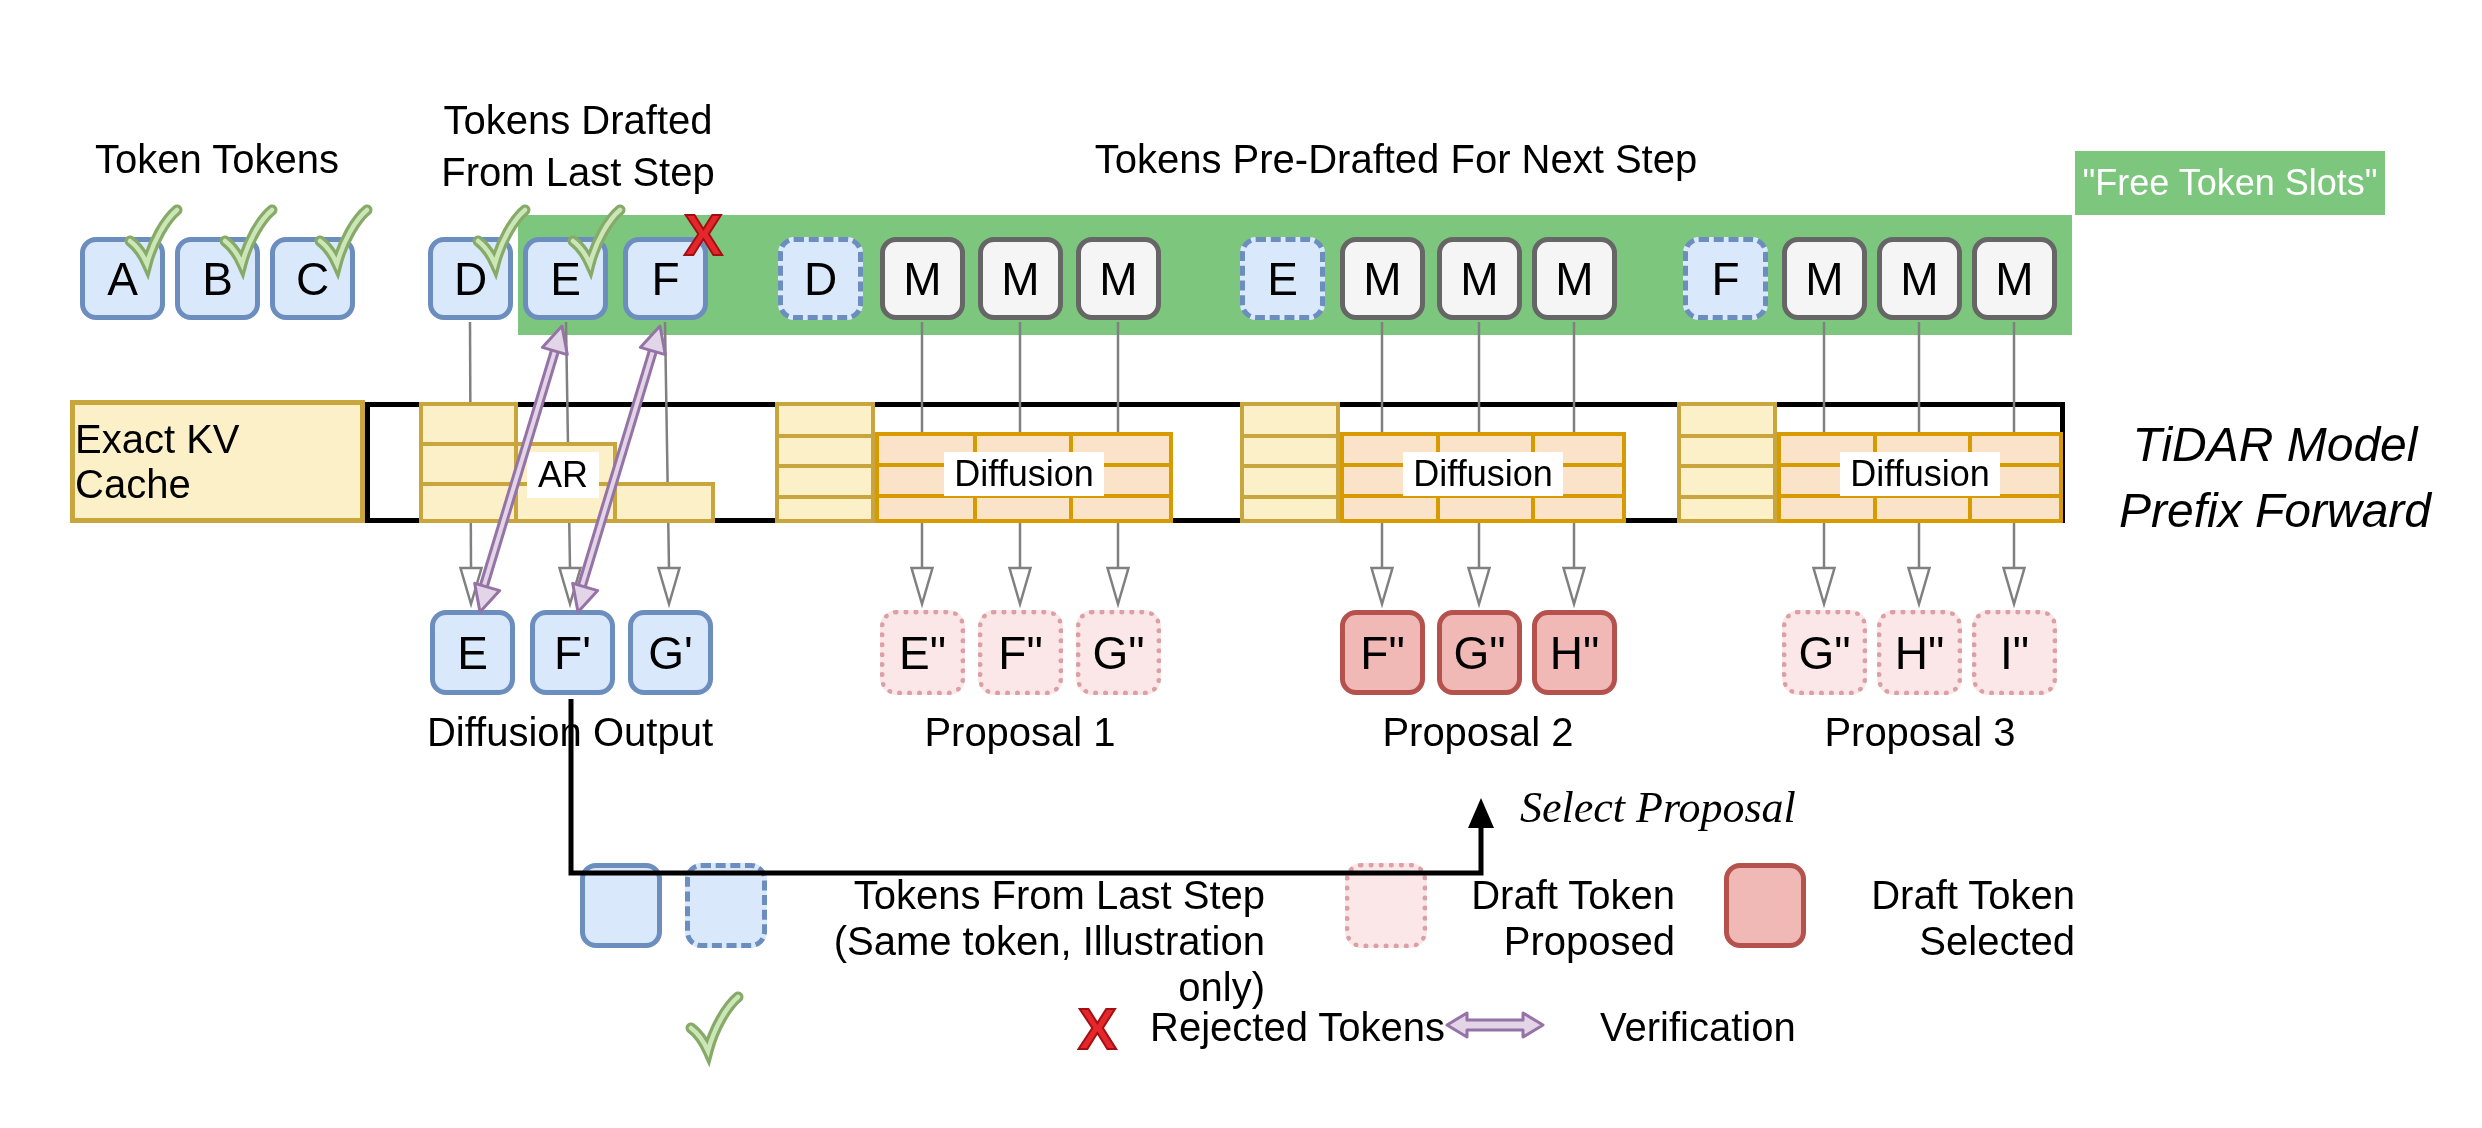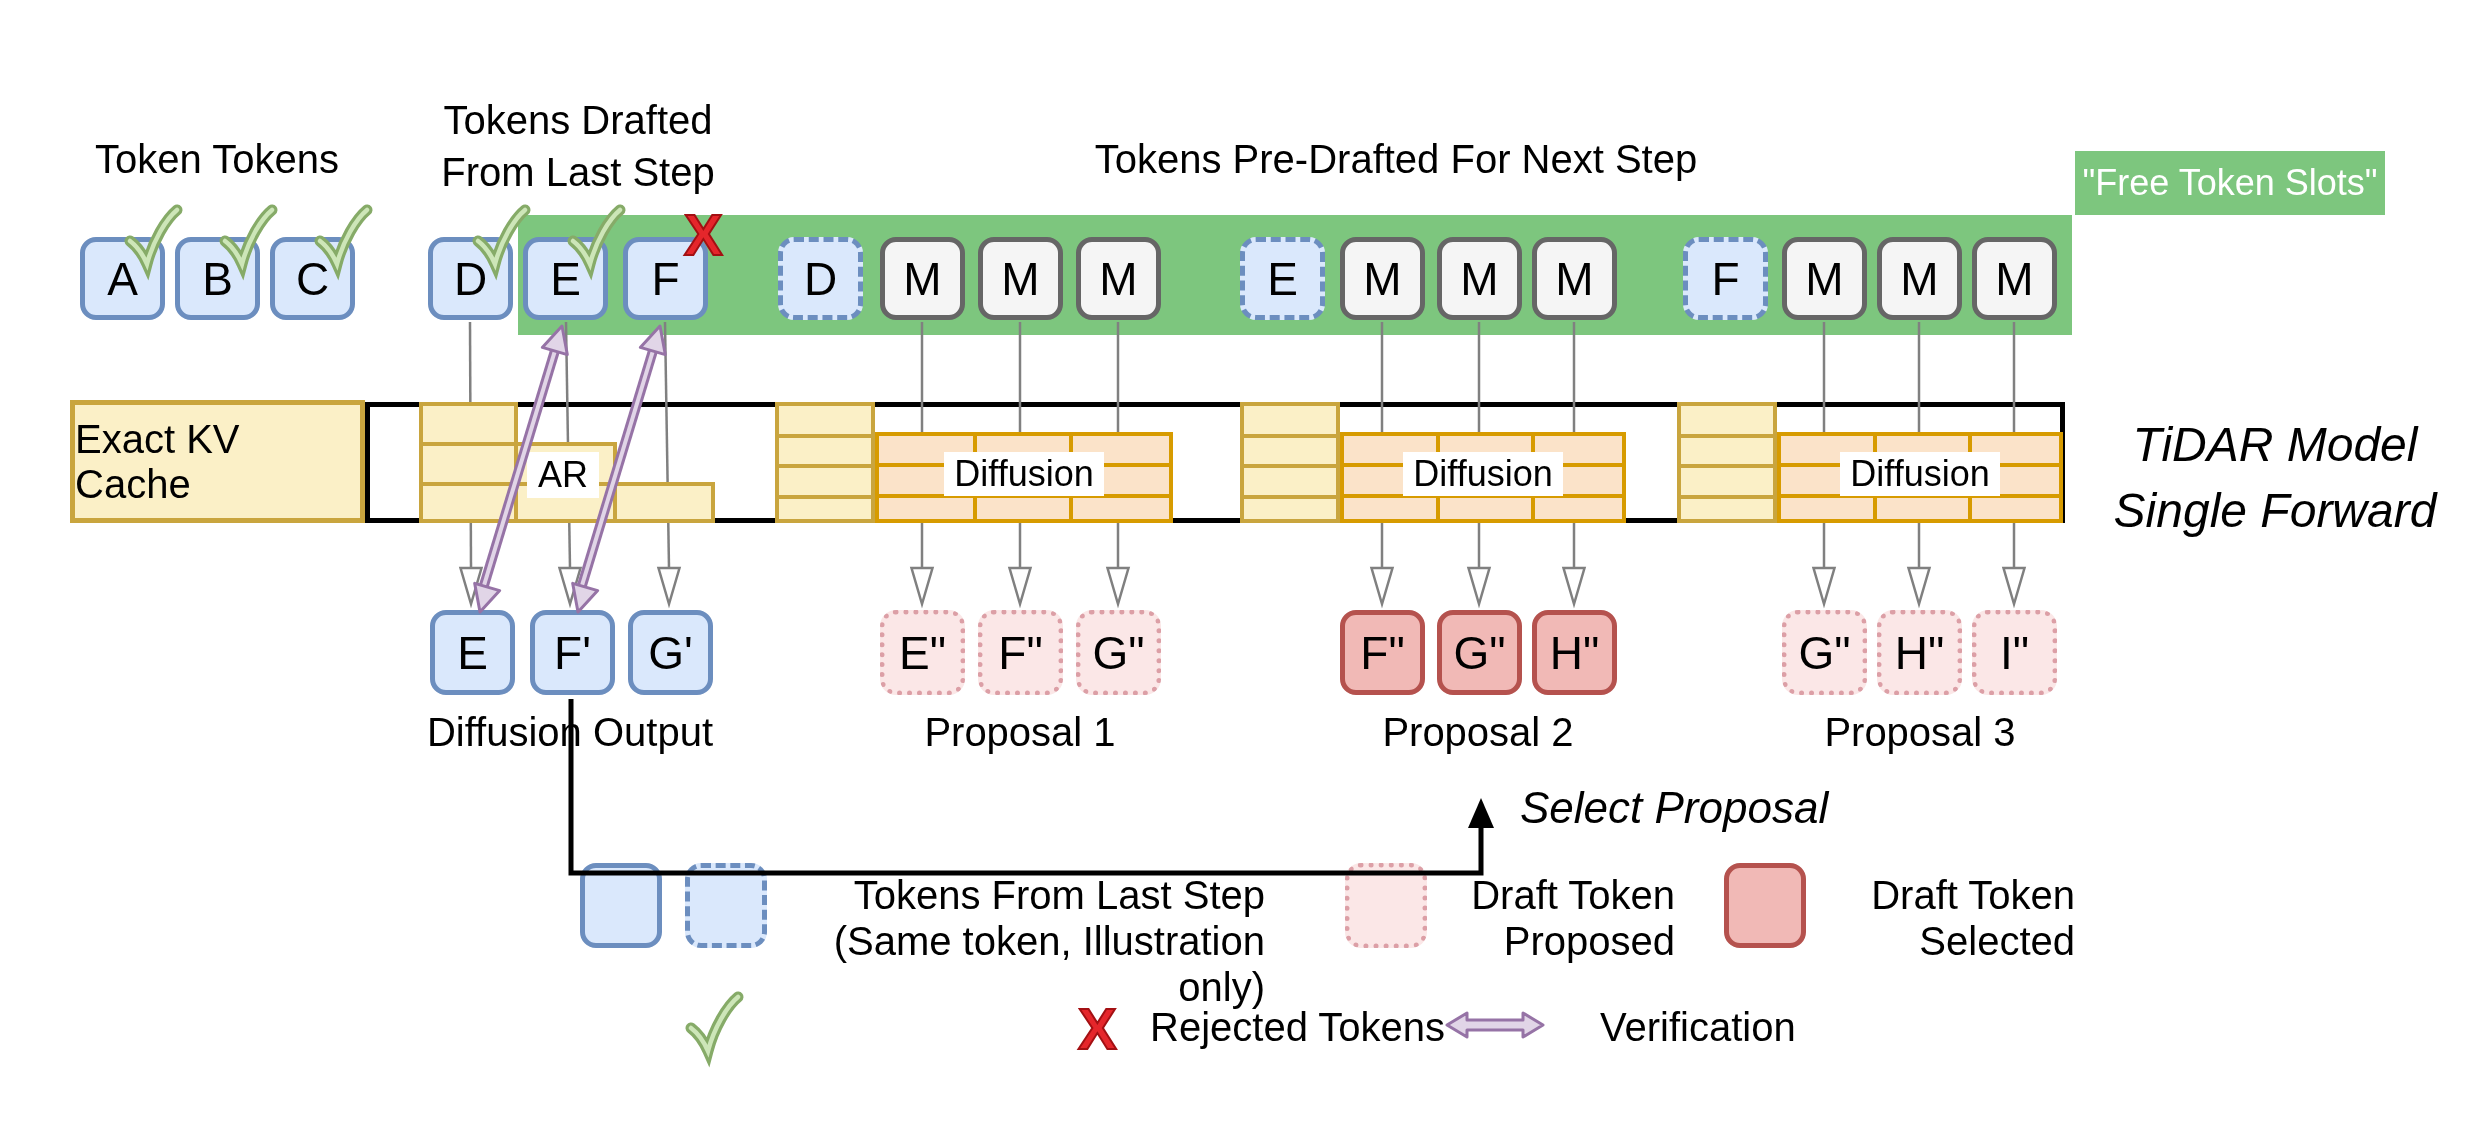--- a/index.html
+++ b/index.html
@@ -33,21 +33,21 @@
          border:4px solid #d79b00;z-index:3;}
   .ogrid .hdiv{position:absolute;left:0;right:0;height:4px;background:#d79b00;}
   .ogrid .vdiv{position:absolute;top:0;bottom:0;width:4px;background:#d79b00;}
   .mlabel{position:absolute;background:#fff;z-index:4;font-size:36px;display:flex;align-items:center;
           justify-content:center;}
   svg.overlay{position:absolute;left:0;top:0;z-index:2;}
   svg.overlay.top{z-index:5;}
   .check{position:absolute;top:204px;width:60px;height:68px;overflow:visible;z-index:4;}
   .xmark{position:absolute;font-weight:800;font-size:58px;line-height:58px;color:#e5262b;
          -webkit-text-stroke:2px #a31013;z-index:4;}
-  .italic{font-style:italic;}
+  .italic{font-style:italic;font-family:Liberation Serif, serif;}
   #tidar{position:absolute;left:2080px;top:412px;width:390px;text-align:center;font-size:48px;
          font-style:italic;line-height:66px;z-index:3;}
   .legendbox{position:absolute;top:863px;width:82px;height:85px;border-radius:16px;box-sizing:border-box;}
   .lg-solid-blue{background:#dae8fc;border:5px solid #6c8ebf;}
   .lg-dashed-blue{background:#dae8fc;border:5px dashed #6c8ebf;}
   .lg-dotted-pink{background:#fbe7e7;border:5px dotted #dc9fa6;}
   .lg-solid-red{background:#f1b9b6;border:5px solid #b5524e;}
   .legendtext{position:absolute;top:872px;font-size:40px;line-height:46px;text-align:right;}
   .blegend{position:absolute;top:1005px;font-size:40px;}
 </style>
@@ -142,21 +142,21 @@
   <div class="ogrid" style="left:1777px;width:286px;">
     <div class="hdiv" style="top:27px;"></div>
       <div class="hdiv" style="top:58px;"></div>
     <div class="vdiv" style="left:92px;"></div>
       <div class="vdiv" style="left:187px;"></div>
   </div>
   <div class="mlabel" style="left:1840px;top:452px;width:160px;height:44px;">Diffusion</div>
 
   <div id="tidar">
     <div>TiDAR Model</div>
-    <div>Single Forward</div>
+    <div>Prefix Forward</div>
   </div>
 
   <div class="tok blue" style="left:80px;">A</div>
   <div class="tok blue" style="left:175px;">B</div>
   <div class="tok blue" style="left:270px;">C</div>
   <div class="tok blue" style="left:428px;">D</div>
   <div class="tok blue" style="left:523px;">E</div>
   <div class="tok blue" style="left:623px;">F</div>
 
   <div class="tok blue-dashed" style="left:778px;">D</div>

